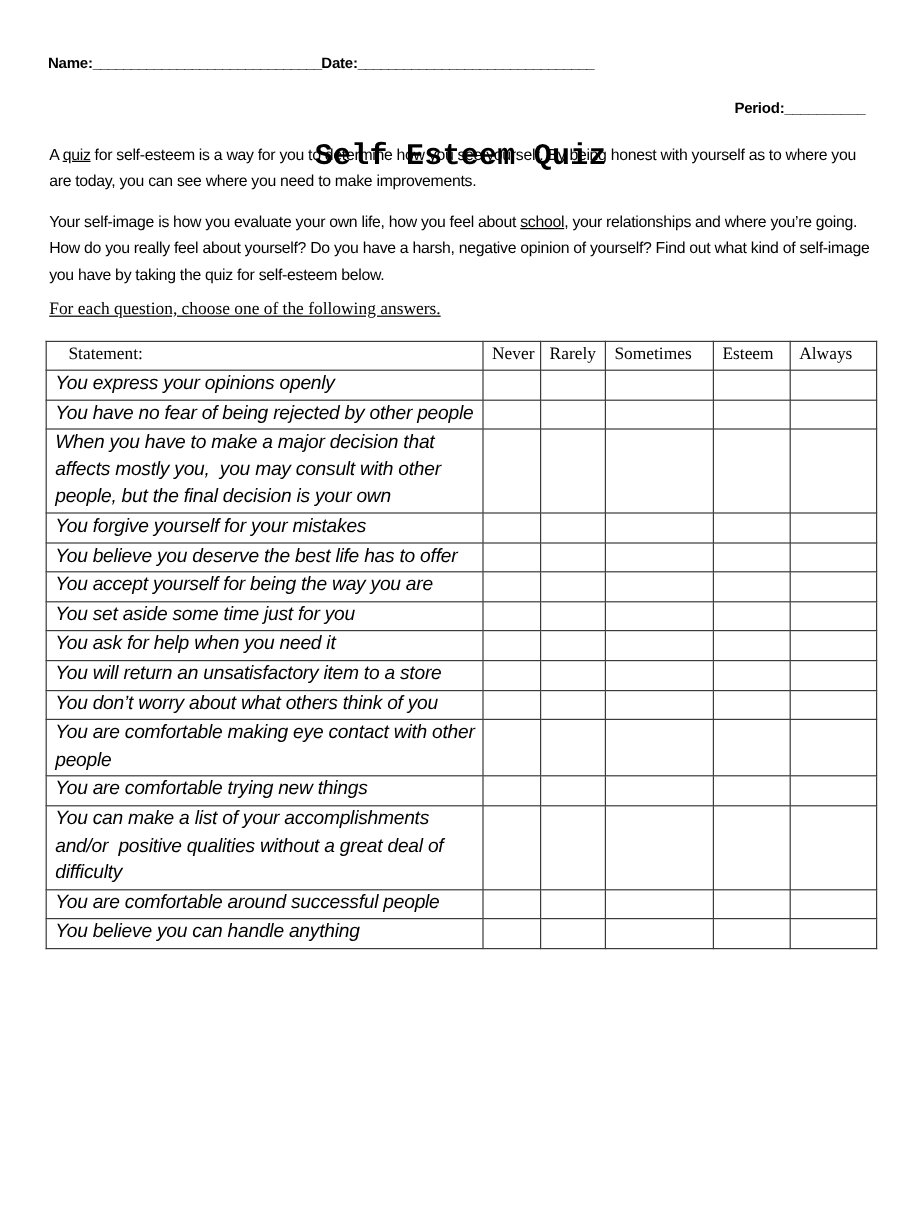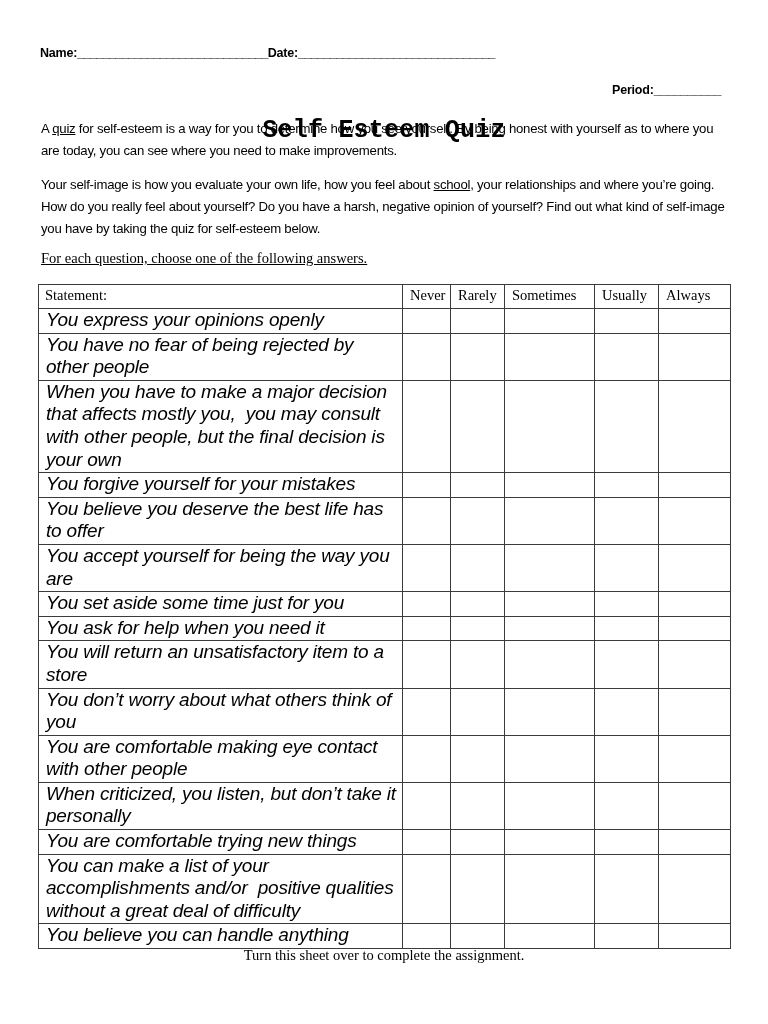--- a/index.html
+++ b/index.html
@@ -116,32 +116,32 @@
     border: 1px solid #3b3b3b;
     padding: 0;
     vertical-align: top;
     background: #ffffff;
   }
   table.quiz th {
     font-family: "Liberation Serif", serif;
     font-size: 14.5px;
     font-weight: normal;
     text-align: left;
-    padding: 1px 0 2px 6px;
+    padding: 1px 0 2px 18px;
     line-height: 18px;
     height: 20px;
   }
   table.quiz th.col-opt {
     text-align: left;
     padding-left: 7px;
   }
   table.quiz td.stmt {
     font-family: "Liberation Sans", sans-serif;
     font-style: italic;
-    font-size: 19px;
+    font-size: 16px;
     line-height: 22.6px;
     padding: 0px 4px 1px 7px;
     letter-spacing: -0.2px;
     white-space: pre-wrap;
   }
   table.quiz td.ans {
     background: #ffffff;
   }
 
   
@@ -190,21 +190,21 @@
         <col class="c-sometimes">
         <col class="c-usually">
         <col class="c-always">
       </colgroup>
       <thead>
         <tr>
           <th>Statement:</th>
           <th class="col-opt">Never</th>
           <th class="col-opt">Rarely</th>
           <th class="col-opt">Sometimes</th>
-          <th class="col-opt">Usually</th>
+          <th class="col-opt">Esteem</th>
           <th class="col-opt">Always</th>
         </tr>
       </thead>
       <tbody>
           <tr>
             <td class="stmt">You express your opinions openly</td>
             <td class="ans"></td>
             <td class="ans"></td>
             <td class="ans"></td>
             <td class="ans"></td>
@@ -284,50 +284,49 @@
           </tr>
           <tr>
             <td class="stmt">You are comfortable making eye contact with other people</td>
             <td class="ans"></td>
             <td class="ans"></td>
             <td class="ans"></td>
             <td class="ans"></td>
             <td class="ans"></td>
           </tr>
           <tr>
-            <td class="stmt">When criticized, you listen, but don’t take it personally</td>
-            <td class="ans"></td>
-            <td class="ans"></td>
-            <td class="ans"></td>
-            <td class="ans"></td>
-            <td class="ans"></td>
-          </tr>
-          <tr>
             <td class="stmt">You are comfortable trying new things</td>
             <td class="ans"></td>
             <td class="ans"></td>
             <td class="ans"></td>
             <td class="ans"></td>
             <td class="ans"></td>
           </tr>
           <tr>
             <td class="stmt">You can make a list of your accomplishments and/or  positive qualities without a great deal of difficulty</td>
+            <td class="ans"></td>
+            <td class="ans"></td>
+            <td class="ans"></td>
+            <td class="ans"></td>
+            <td class="ans"></td>
+          </tr>
+          <tr>
+            <td class="stmt">You are comfortable around successful people</td>
             <td class="ans"></td>
             <td class="ans"></td>
             <td class="ans"></td>
             <td class="ans"></td>
             <td class="ans"></td>
           </tr>
           <tr>
             <td class="stmt">You believe you can handle anything</td>
             <td class="ans"></td>
             <td class="ans"></td>
             <td class="ans"></td>
             <td class="ans"></td>
             <td class="ans"></td>
           </tr>
         </tbody>
     </table>
   </div>
 
-  <div class="footer">Turn this sheet over to complete the assignment.</div>
 
 </div>
 
 </body></html>

